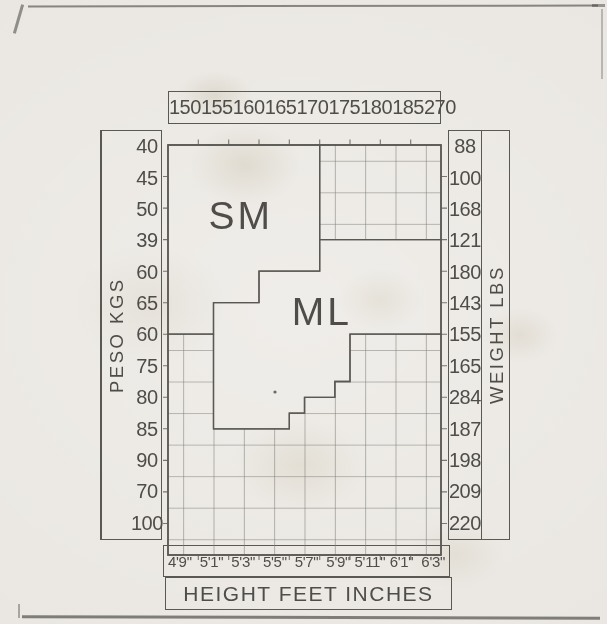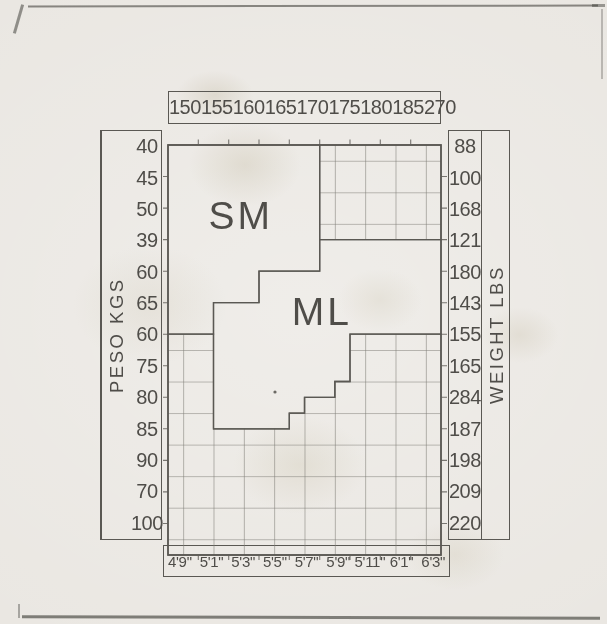--- a/index.html
+++ b/index.html
@@ -129,20 +129,23 @@
       <span>5'1"</span>
       <span>5'3"</span>
       <span>5'5"</span>
       <span>5'7"</span>
       <span>5'9"</span>
       <span>5'11"</span>
       <span>6'1"</span>
       <span>6'3"</span>
     </div>
 
+  <div class="box title-box" id="inches-box">
+    <span>HEIGHT FEET INCHES</span>
+  </div>
 
   <div id="chart-svg-holder"><svg width="607" height="624" viewBox="0 0 607 624">
         <defs>
           <pattern id="hatch" patternUnits="userSpaceOnUse" x="183.16666666666666" y="145.76923076923077" width="30.333333333333332" height="31.53846153846154">
             <path d="M0 0 H 30.333333333333332 M0 0 V 31.53846153846154" stroke="#7e7c76" stroke-width="1.1" fill="none"></path>
           </pattern>
         </defs>
         <path d="M319.7 130.0 L441.0 130.0 L441.0 224.6 L319.7 224.6 Z" fill="url(#hatch)" stroke="#5a5853" stroke-width="1.3"></path>
         <path d="M168.0 319.2 L213.5 319.2 L213.5 413.8 L289.3 413.8 L289.3 398.1 L304.5 398.1 L304.5 382.3 L334.8 382.3 L334.8 366.5 L350.0 366.5 L350.0 319.2 L441.0 319.2 L441.0 540.0 L168.0 540.0 Z" fill="url(#hatch)" stroke="#5a5853" stroke-width="1.3"></path>
         <path d="M168.0 130.0 L319.7 130.0 L319.7 256.2 L259.0 256.2 L259.0 287.7 L213.5 287.7 L213.5 319.2 L168.0 319.2 Z" fill="none" stroke="#5a5853" stroke-width="1.3"></path>

